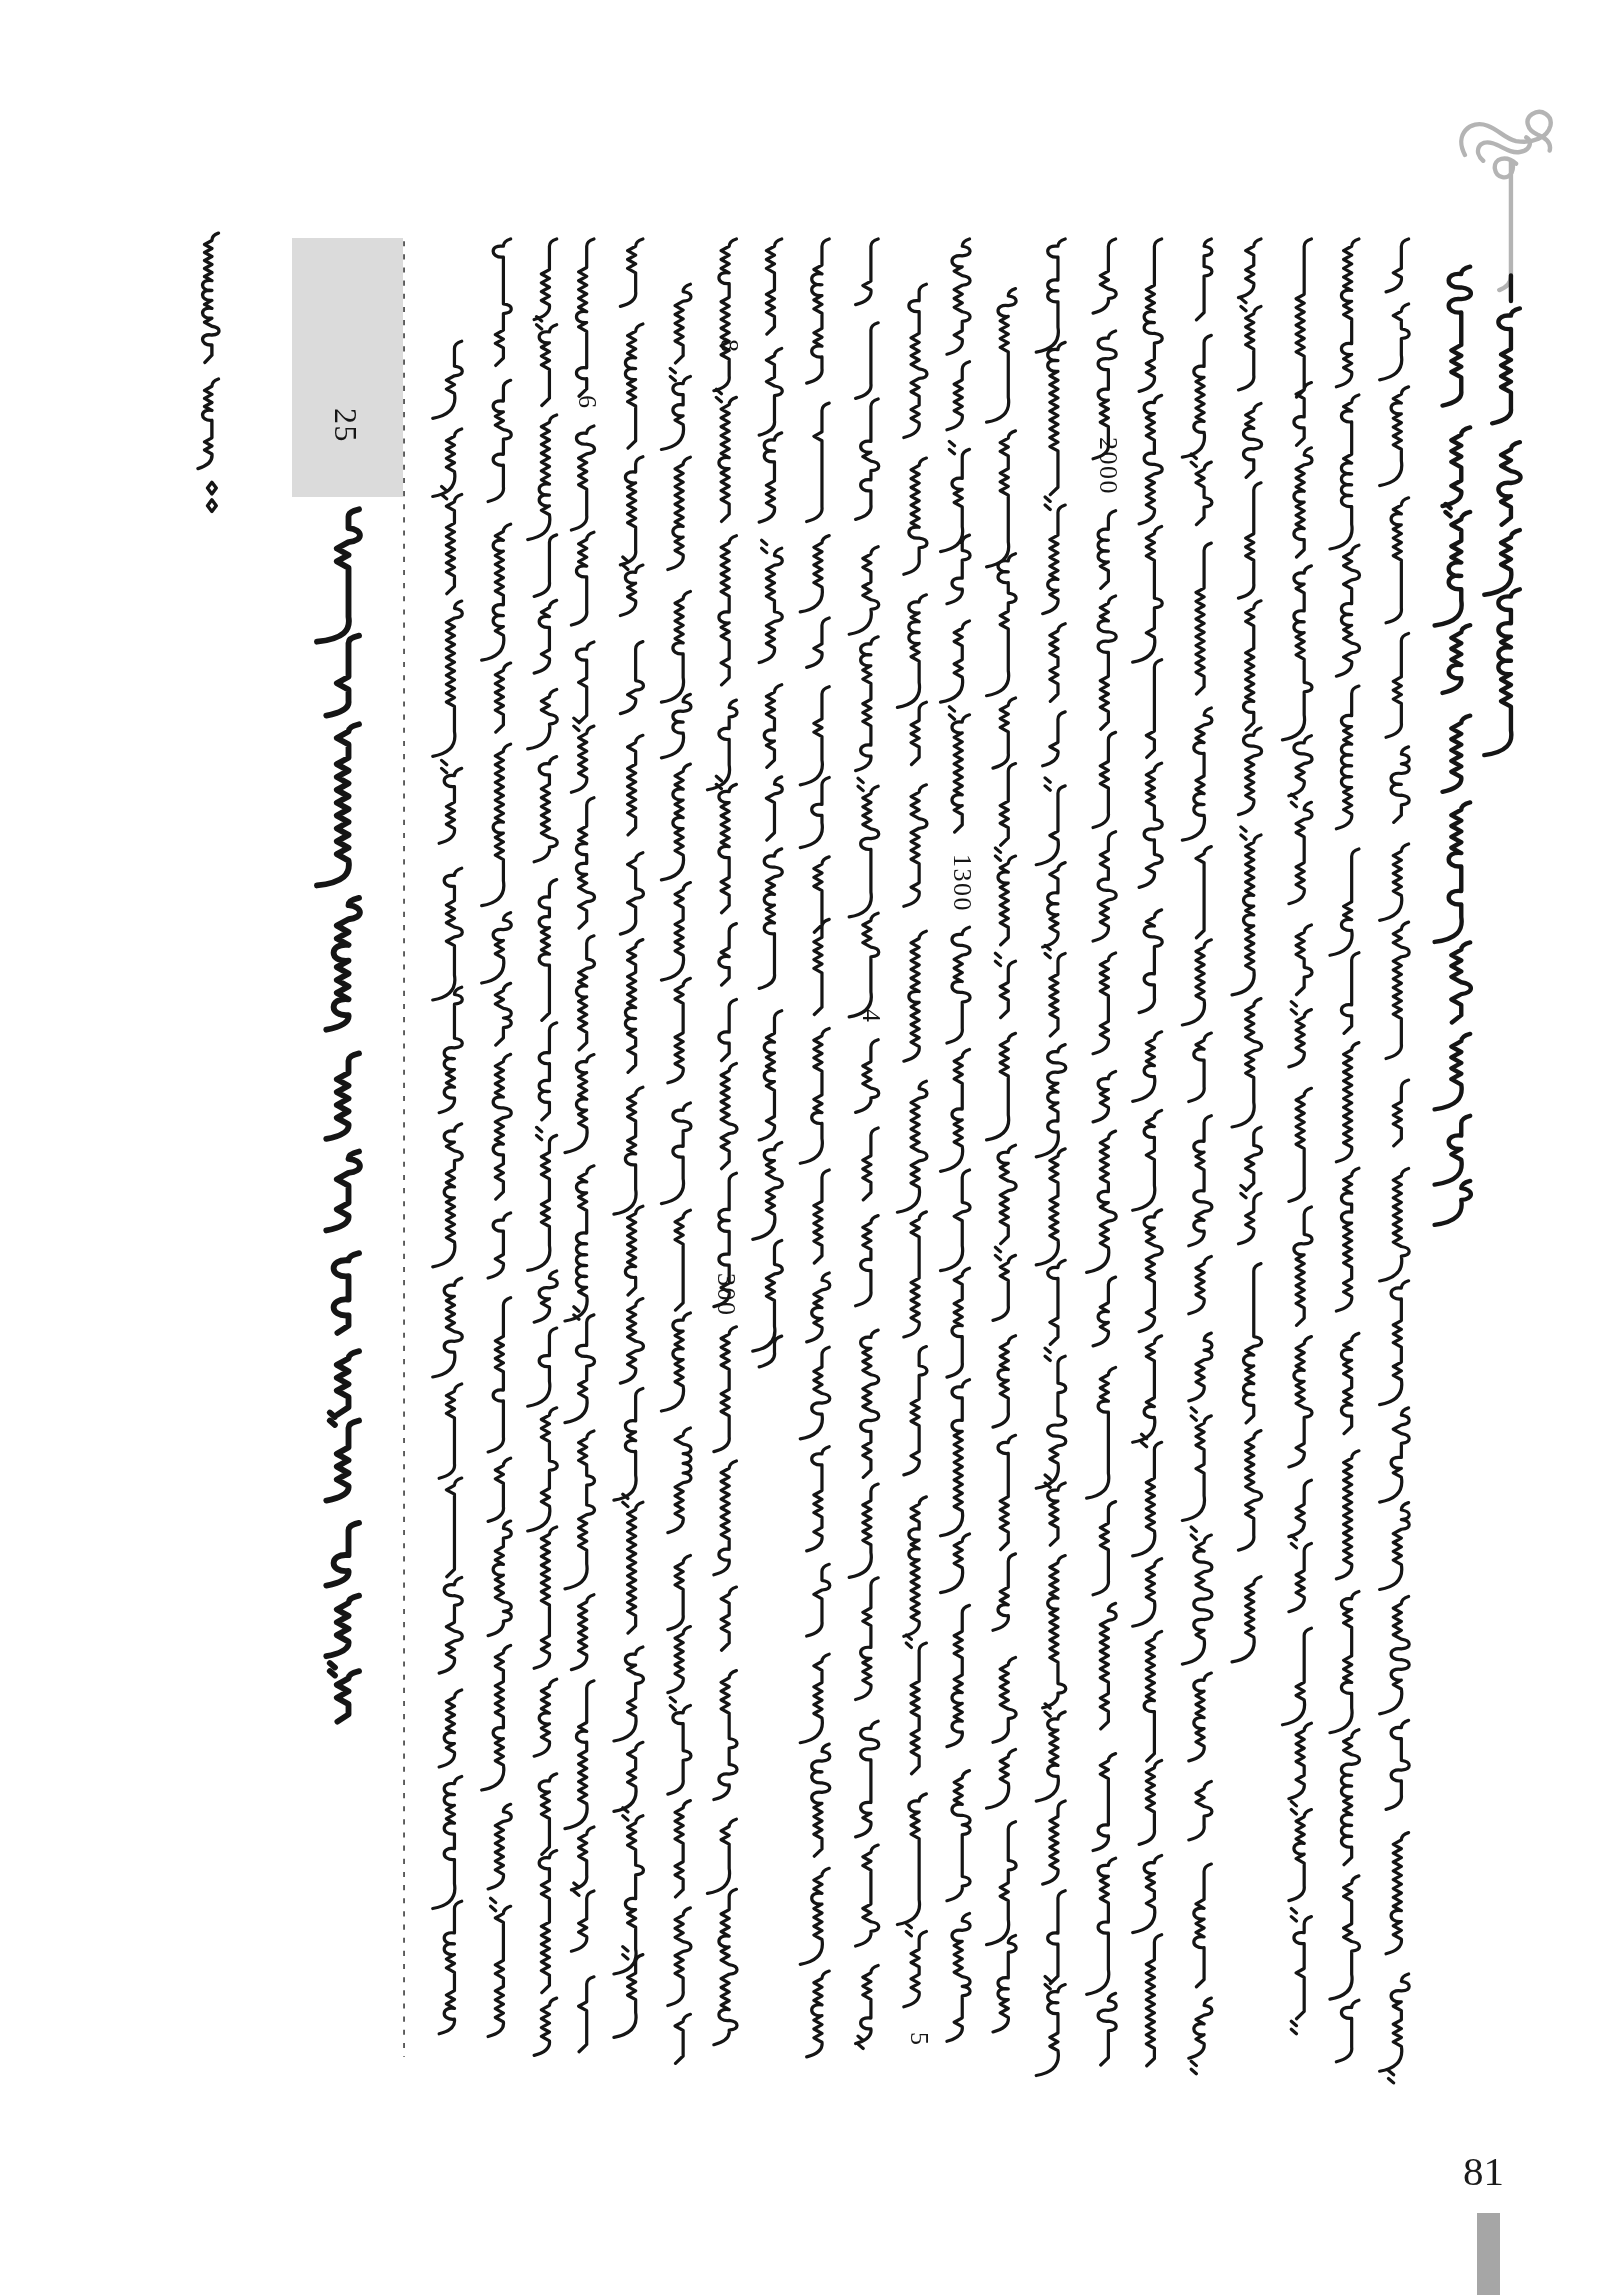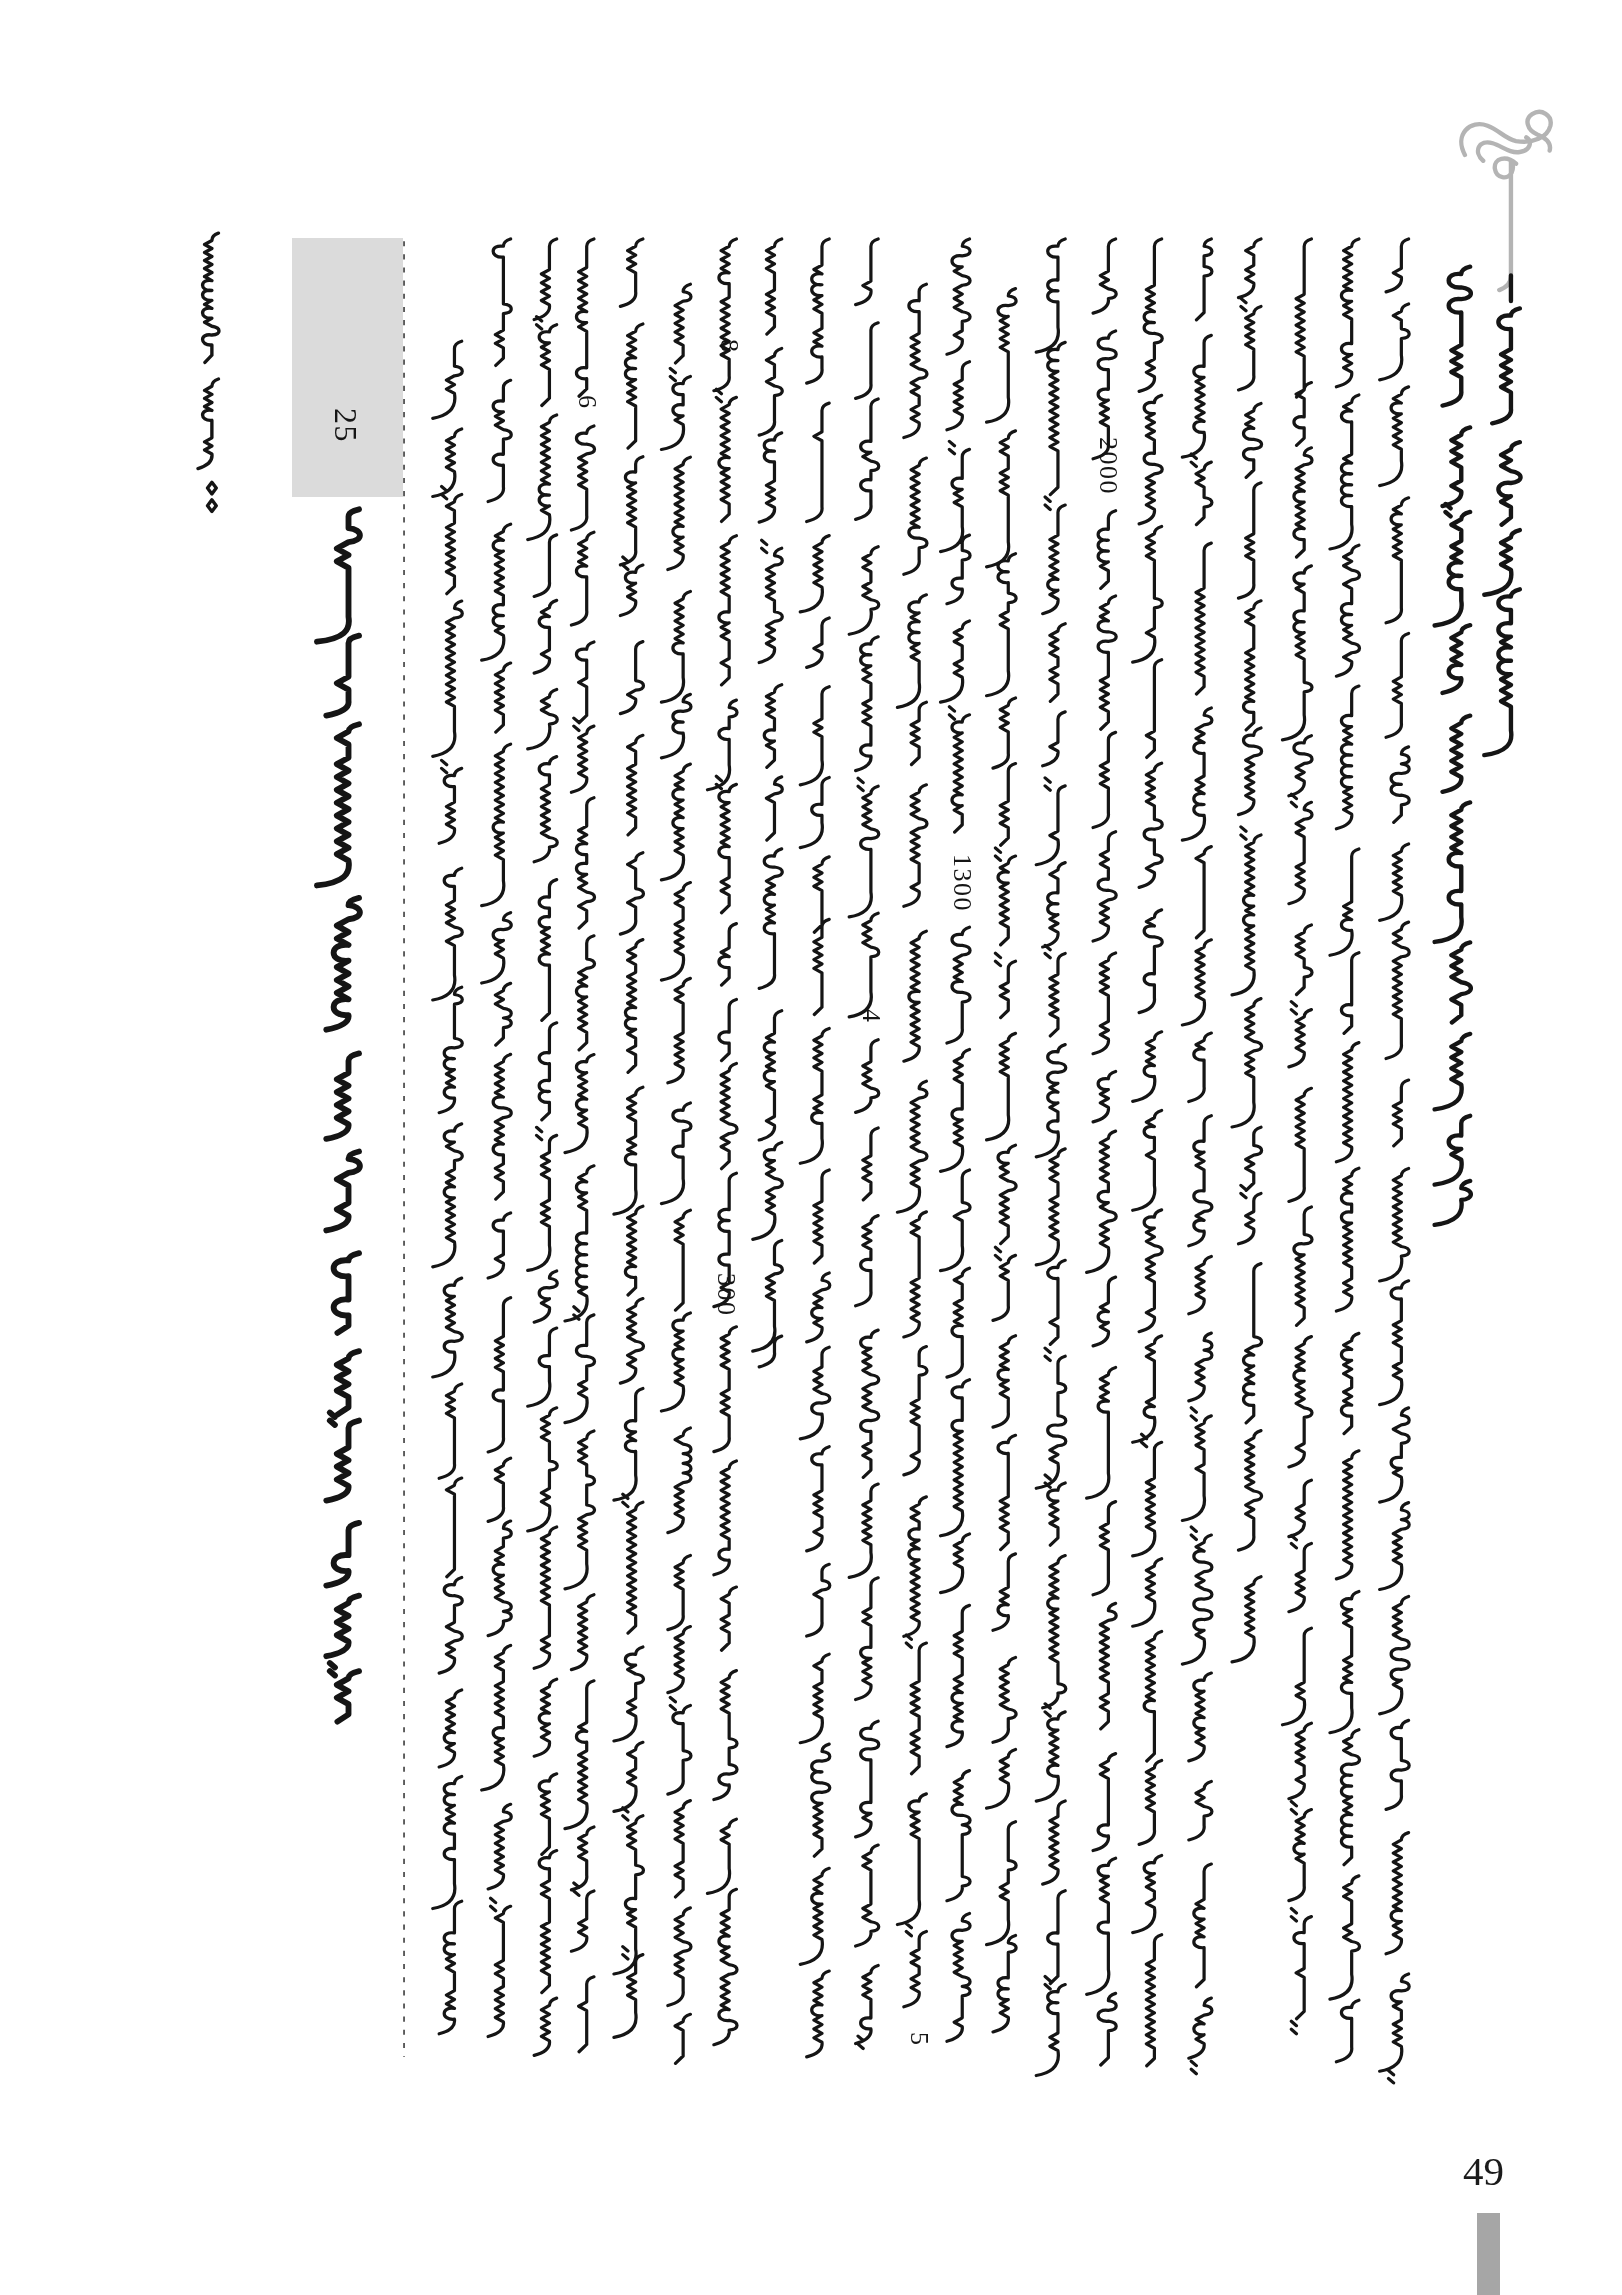--- a/index.html
+++ b/index.html
@@ -76,21 +76,21 @@
       <path d="M 1725.9 327 Q 1716 330 1716 337 l -11 6.050000000000001 l 11 6.050000000000001 l 0 14.04155156482011 l -11 6.050000000000001 l 11 6.050000000000001 l -11 6.050000000000001 l 11 6.050000000000001 q 2 14 -20.9 20 M 1698.4 408.34221867471933 l 7 6 m -7 5 l 7 6 M 1725.9 419.34221867471933 Q 1716 422.34221867471933 1716 429.34221867471933 l -11 6.050000000000001 l 11 6.050000000000001 l -11 6.050000000000001 l 11 6.050000000000001 l -11 6.050000000000001 l 11 6.050000000000001 l -11 6.050000000000001 l 11 6.050000000000001 l 0 24.286971105262637 l 0 11.603348518256098 q 2 14 -20.9 20 M 1725.9 552.155514865648 Q 1716 555.155514865648 1716 562.155514865648 l -11 6.050000000000001 l 11 6.050000000000001 l -11 6.050000000000001 l 11 6.050000000000001 c -18.7 -3 -18.7 16.5 0 14.850000000000001 c 14.3 2 14.3 12.100000000000001 0 13.2 c -18.7 -3 -18.7 16.5 0 14.850000000000001 l 0 14 l -10.45 10 M 1725.9 660.7436648234725 Q 1716 663.7436648234725 1716 670.7436648234725 l 0 34.10425342479721 l 0 25.598253164440393 l -11 6.050000000000001 l 11 6.050000000000001 l -11 6.050000000000001 l 11 6.050000000000001 l -11 6.050000000000001 l 11 6.050000000000001 l 0 31.86198857240379 q 2 14 -20.9 20 M 1725.9 822.2665650141425 Q 1716 825.2665650141425 1716 832.2665650141425 l -11 6.050000000000001 l 11 6.050000000000001 l -11 6.050000000000001 l 11 6.050000000000001 l 0 30.982503557112068 l -11 6.050000000000001 l 11 6.050000000000001 l -11 6.050000000000001 l 11 6.050000000000001 l -11 6.050000000000001 l 11 6.050000000000001 l -11 6.050000000000001 l 11 6.050000000000001 l -11 6.050000000000001 l 11 6.050000000000001 l -11 6.050000000000001 l 11 6.050000000000001 c -18.7 -3 -18.7 16.5 0 14.850000000000001 l 0 14 l -10.45 10 M 1725.9 996.3369382023811 Q 1716 999.3369382023811 1716 1006.3369382023811 c -18.7 -3 -18.7 16.5 0 14.850000000000001 c 14.3 2 14.3 12.100000000000001 0 13.2 l -11 6.050000000000001 l 11 6.050000000000001 l -11 6.050000000000001 l 11 6.050000000000001 l -11 6.050000000000001 l 11 6.050000000000001 l -11 6.050000000000001 l 11 6.050000000000001 l -11 6.050000000000001 l 11 6.050000000000001 q 2 14 -20.9 20 M 1698.4 1131.7067324467935 l 7 6 m -7 5 l 7 6 M 1725.9 1142.7067324467935 Q 1716 1145.7067324467935 1716 1152.7067324467935 l -11 6.050000000000001 l 11 6.050000000000001 l -11 6.050000000000001 l 11 6.050000000000001 l -11 6.050000000000001 l 11 6.050000000000001 l -11 6.050000000000001 l 11 6.050000000000001 l -11 6.050000000000001 l 11 6.050000000000001 l -11 6.050000000000001 l 11 6.050000000000001 c -18.7 -3 -18.7 16.5 0 14.850000000000001 l -11 6.050000000000001 l 11 6.050000000000001 c -18.7 -3 -18.7 16.5 0 14.850000000000001 l -11 6.050000000000001 l 11 6.050000000000001 l -11 6.050000000000001 l 11 6.050000000000001 l -11 6.050000000000001 l 11 6.050000000000001 l -11 6.050000000000001 l 11 6.050000000000001 l -11 6.050000000000001 l 11 6.050000000000001 c 3 18 -6 30 -29.700000000000003 34 M 1725.9 1366.7462366521358 Q 1716 1369.7462366521358 1716 1376.7462366521358 l -11 6.050000000000001 l 11 6.050000000000001 l -11 6.050000000000001 l 11 6.050000000000001 l -11 6.050000000000001 l 11 6.050000000000001 l -11 6.050000000000001 l 11 6.050000000000001 c 14.3 2 14.3 12.100000000000001 0 13.2 l -11 6.050000000000001 l 11 6.050000000000001 l -11 6.050000000000001 l 11 6.050000000000001 l -11 6.050000000000001 l 11 6.050000000000001 l 0 33.79205612326041 c 3 18 -6 30 -29.700000000000003 34 M 1725.9 1542.7300568418577 Q 1716 1545.7300568418577 1716 1552.7300568418577 l 0 14.980055074207485 c 14.3 2 14.3 12.100000000000001 0 13.2 l -11 6.050000000000001 l 11 6.050000000000001 l -11 6.050000000000001 l 11 6.050000000000001 l 0 14 l -10.45 10 M 1698.4 1622.349976213649 l 7 6 m -7 5 l 7 6 M 1725.9 1633.349976213649 Q 1716 1636.349976213649 1716 1643.349976213649 l 0 14.780538114719093 l -11 6.050000000000001 l 11 6.050000000000001 l -11 6.050000000000001 l 11 6.050000000000001 q 2 14 -20.9 20 M 1725.9 1729.424273524899 Q 1716 1732.424273524899 1716 1739.424273524899 l 0 27.031524883583188 l 0 30.94616957893595 l 0 16.667091086506844 l 0 15.23918589297682 c 14.3 2 14.3 12.100000000000001 0 13.2 l -11 6.050000000000001 l 11 6.050000000000001 c -18.7 -3 -18.7 16.5 0 14.850000000000001 l -11 6.050000000000001 l 11 6.050000000000001 l -11 6.050000000000001 l 11 6.050000000000001 c -18.7 -3 -18.7 16.5 0 14.850000000000001 c -18.7 -3 -18.7 16.5 0 14.850000000000001 l 0 14 l -10.45 10 M 1725.9 1958.0460353102535 Q 1716 1961.0460353102535 1716 1968.0460353102535 l -11 6.050000000000001 l 11 6.050000000000001 l -11 6.050000000000001 l 11 6.050000000000001 l -11 6.050000000000001 l 11 6.050000000000001 l -11 6.050000000000001 l 11 6.050000000000001 l -11 6.050000000000001 l 11 6.050000000000001 l -11 6.050000000000001 l 11 6.050000000000001 c 14.3 2 14.3 12.100000000000001 0 13.2 l -11 6.050000000000001 l 11 6.050000000000001 l -11 6.050000000000001 l 11 6.050000000000001 l 0 23.55392912076786 q 2 14 -20.9 20 M 1725.9 2157.922459120862 Q 1716 2160.922459120862 1716 2167.922459120862 l -11 6.050000000000001 l 11 6.050000000000001 l -11 6.050000000000001 l 11 6.050000000000001 l -11 6.050000000000001 l 11 6.050000000000001 l -11 6.050000000000001 l 11 6.050000000000001 l -11 6.050000000000001 l 11 6.050000000000001 l -11 6.050000000000001 l 11 6.050000000000001 c 3 18 -6 30 -29.700000000000003 34" fill="none" stroke="#151515" stroke-width="4.4" stroke-linecap="round" stroke-linejoin="round"></path>
       <path d="M 1794.9 327 Q 1785 330 1785 337 l 0 17.924696054775268 l 0 19.649770296178758 l 0 28.195478755049407 l -11 6.050000000000001 l 11 6.050000000000001 l -11 6.050000000000001 l 11 6.050000000000001 l -11 6.050000000000001 l 11 6.050000000000001 l -11 6.050000000000001 l 11 6.050000000000001 l -11 6.050000000000001 l 11 6.050000000000001 l -11 6.050000000000001 l 11 6.050000000000001 l -11 6.050000000000001 l 11 6.050000000000001 l 0 31.98809487791732 l 0 14 l -10.45 10 M 1794.9 523.5028025144711 Q 1785 526.5028025144711 1785 533.5028025144711 l -11 6.050000000000001 l 11 6.050000000000001 l 0 25.030823512002826 c -18.7 -3 -18.7 16.5 0 14.850000000000001 l 0 14 l -10.45 10 M 1794.9 612.8312990847044 Q 1785 615.8312990847044 1785 622.8312990847044 c 14.3 2 14.3 12.100000000000001 0 13.2 l -11 6.050000000000001 l 11 6.050000000000001 l -11 6.050000000000001 l 11 6.050000000000001 l -11 6.050000000000001 l 11 6.050000000000001 c -18.7 -3 -18.7 16.5 0 14.850000000000001 l -11 6.050000000000001 l 11 6.050000000000001 l -11 6.050000000000001 l 11 6.050000000000001 l -11 6.050000000000001 l 11 6.050000000000001 c -18.7 -3 -18.7 16.5 0 14.850000000000001 l 0 14 l -10.45 10 M 1794.9 774.4811368221417 Q 1785 777.4811368221417 1785 784.4811368221417 c -18.7 -3 -18.7 16.5 0 14.850000000000001 l -11 6.050000000000001 l 11 6.050000000000001 l 0 24.758224033750594 c -18.7 -3 -18.7 16.5 0 14.850000000000001 c -18.7 -3 -18.7 16.5 0 14.850000000000001 l -11 6.050000000000001 l 11 6.050000000000001 l -11 6.050000000000001 l 11 6.050000000000001 l -11 6.050000000000001 l 11 6.050000000000001 l 0 31.577825870830566 c 14.3 2 14.3 12.100000000000001 0 13.2 l 0 31.607927065808326 c 3 18 -6 30 -29.700000000000003 34 M 1794.9 1006.8392717880197 Q 1785 1009.8392717880197 1785 1016.8392717880197 c -18.7 -3 -18.7 16.5 0 14.850000000000001 c 14.3 2 14.3 12.100000000000001 0 13.2 l -11 6.050000000000001 l 11 6.050000000000001 l -11 6.050000000000001 l 11 6.050000000000001 q 2 14 -20.9 20 M 1767.4 1087.029736018274 l 7 6 m -7 5 l 7 6 M 1794.9 1098.029736018274 Q 1785 1101.029736018274 1785 1108.029736018274 c 14.3 2 14.3 12.100000000000001 0 13.2 l -11 6.050000000000001 l 11 6.050000000000001 l -11 6.050000000000001 l 11 6.050000000000001 l 0 35.10356271639466 l -11 6.050000000000001 l 11 6.050000000000001 l -11 6.050000000000001 l 11 6.050000000000001 l -11 6.050000000000001 l 11 6.050000000000001 q 2 14 -20.9 20 M 1794.9 1265.9118634900078 Q 1785 1268.9118634900078 1785 1275.9118634900078 l -11 6.050000000000001 l 11 6.050000000000001 l -11 6.050000000000001 l 11 6.050000000000001 l -11 6.050000000000001 l 11 6.050000000000001 l 0 11.70787334581837 c 14.3 2 14.3 12.100000000000001 0 13.2 l 0 14 l -10.45 10 M 1767.4 1370.8149788160808 l 7 6 m -7 5 l 7 6 M 1794.9 1381.8149788160808 Q 1785 1384.8149788160808 1785 1391.8149788160808 l -11 6.050000000000001 l 11 6.050000000000001 l -11 6.050000000000001 l 11 6.050000000000001 l -11 6.050000000000001 l 11 6.050000000000001 l -11 6.050000000000001 l 11 6.050000000000001 q 2 14 -20.9 20 M 1794.9 1489.4650927679613 Q 1785 1492.4650927679613 1785 1499.4650927679613 l -11 6.050000000000001 l 11 6.050000000000001 l -11 6.050000000000001 l 11 6.050000000000001 l -11 6.050000000000001 l 11 6.050000000000001 l -11 6.050000000000001 l 11 6.050000000000001 l -11 6.050000000000001 l 11 6.050000000000001 l -11 6.050000000000001 l 11 6.050000000000001 l 0 20.241869275458157 l 0 32.00659202411771 q 2 14 -20.9 20 M 1794.9 1651.845665900968 Q 1785 1654.845665900968 1785 1661.845665900968 l 0 27.49152851011604 c 14.3 2 14.3 12.100000000000001 0 13.2 c -18.7 -3 -18.7 16.5 0 14.850000000000001 l -11 6.050000000000001 l 11 6.050000000000001 l -11 6.050000000000001 l 11 6.050000000000001 l -11 6.050000000000001 l 11 6.050000000000001 l -11 6.050000000000001 l 11 6.050000000000001 l -11 6.050000000000001 l 11 6.050000000000001 l -11 6.050000000000001 l 11 6.050000000000001 l 0 14 l -10.45 10 M 1794.9 1829.3052275367081 Q 1785 1832.3052275367081 1785 1839.3052275367081 l -11 6.050000000000001 l 11 6.050000000000001 l -11 6.050000000000001 l 11 6.050000000000001 l -11 6.050000000000001 l 11 6.050000000000001 c -18.7 -3 -18.7 16.5 0 14.850000000000001 l -11 6.050000000000001 l 11 6.050000000000001 l -11 6.050000000000001 l 11 6.050000000000001 l -11 6.050000000000001 l 11 6.050000000000001 c 14.3 2 14.3 12.100000000000001 0 13.2 l 0 35.65283401822671 l -11 6.050000000000001 l 11 6.050000000000001 q 2 14 -20.9 20 M 1794.9 2025.8884978042915 Q 1785 2028.8884978042915 1785 2035.8884978042915 l 0 23.056380681693554 l -11 6.050000000000001 l 11 6.050000000000001 l -11 6.050000000000001 l 11 6.050000000000001 q 2 14 -20.9 20 M 1767.4 2101.514069577679 l 7 6 m -7 5 l 7 6 M 1794.9 2112.514069577679 Q 1785 2115.514069577679 1785 2122.514069577679 l 0 16.50345748756081 l 0 10.524641165975481 l -11 6.050000000000001 l 11 6.050000000000001 l -11 6.050000000000001 l 11 6.050000000000001 l -11 6.050000000000001 l 11 6.050000000000001 q 2 14 -20.9 20 M 1794.9 2228.461174675729 Q 1785 2231.461174675729 1785 2238.461174675729 l 0 34.056783970445395 l 0 29.905440434347838 l -11 6.050000000000001 l 11 6.050000000000001 l -11 6.050000000000001 l 11 6.050000000000001 c 3 18 -6 30 -29.700000000000003 34 M 1794.9 2358.5145679935813 Q 1785 2361.5145679935813 1785 2368.5145679935813 l -11 6.050000000000001 l 11 6.050000000000001 l -11 6.050000000000001 l 11 6.050000000000001 l -11 6.050000000000001 l 11 6.050000000000001 l -11 6.050000000000001 l 11 6.050000000000001 l 0 12.74939384078607 l -11 6.050000000000001 l 11 6.050000000000001 q 2 14 -20.9 20 M 1767.4 2465.619226851035 l 7 6 m -7 5 l 7 6 M 1794.9 2476.619226851035 Q 1785 2479.619226851035 1785 2486.619226851035 l -11 6.050000000000001 l 11 6.050000000000001 l -11 6.050000000000001 l 11 6.050000000000001 l -11 6.050000000000001 l 11 6.050000000000001 c -18.7 -3 -18.7 16.5 0 14.850000000000001 l -11 6.050000000000001 l 11 6.050000000000001 l 0 31.4410662217997 q 2 14 -20.9 20 M 1767.4 2612.1568556604907 l 7 6 m -7 5 l 7 6 M 1794.9 2623.1568556604907 Q 1785 2626.1568556604907 1785 2633.1568556604907 l 0 12.074111293070018 c -18.7 -3 -18.7 16.5 0 14.850000000000001 l 0 34.078434919472784 l -11 6.050000000000001 l 11 6.050000000000001 l 0 32.679159140214324 l 0 14 l -10.45 10 M 1767.4 2766.436070081312 l 7 6 m -7 5 l 7 6" fill="none" stroke="#151515" stroke-width="4.4" stroke-linecap="round" stroke-linejoin="round"></path>
       <path d="M 1859.9 327 Q 1850 330 1850 337 l -11 6.050000000000001 l 11 6.050000000000001 l -11 6.050000000000001 l 11 6.050000000000001 l -11 6.050000000000001 l 11 6.050000000000001 l -11 6.050000000000001 l 11 6.050000000000001 l -11 6.050000000000001 l 11 6.050000000000001 c -18.7 -3 -18.7 16.5 0 14.850000000000001 l -11 6.050000000000001 l 11 6.050000000000001 l -11 6.050000000000001 l 11 6.050000000000001 l 0 33.70940065244213 c -18.7 -3 -18.7 16.5 0 14.850000000000001 l -11 6.050000000000001 l 11 6.050000000000001 l -11 6.050000000000001 l 11 6.050000000000001 q 2 14 -20.9 20 M 1859.9 540.4499140763655 Q 1850 543.4499140763655 1850 550.4499140763655 l -11 6.050000000000001 l 11 6.050000000000001 c -18.7 -3 -18.7 16.5 0 14.850000000000001 l 0 27.36430356046185 l 0 16.908210360445082 l -11 6.050000000000001 l 11 6.050000000000001 c -18.7 -3 -18.7 16.5 0 14.850000000000001 c -18.7 -3 -18.7 16.5 0 14.850000000000001 c -18.7 -3 -18.7 16.5 0 14.850000000000001 c -18.7 -3 -18.7 16.5 0 14.850000000000001 l 0 24.171116941142827 c 3 18 -6 30 -29.700000000000003 34 M 1859.9 746.1342002172023 Q 1850 749.1342002172023 1850 756.1342002172023 l -11 6.050000000000001 l 11 6.050000000000001 l -11 6.050000000000001 l 11 6.050000000000001 c 14.3 2 14.3 12.100000000000001 0 13.2 l -11 6.050000000000001 l 11 6.050000000000001 l 0 20.605665292590857 c -18.7 -3 -18.7 16.5 0 14.850000000000001 c -18.7 -3 -18.7 16.5 0 14.850000000000001 l -11 6.050000000000001 l 11 6.050000000000001 l -11 6.050000000000001 l 11 6.050000000000001 c 14.3 2 14.3 12.100000000000001 0 13.2 l -11 6.050000000000001 l 11 6.050000000000001 q 2 14 -20.9 20 M 1859.9 938.9502077298239 Q 1850 941.9502077298239 1850 948.9502077298239 l 0 19.595007940661162 l 0 10.936682284809649 c -18.7 -3 -18.7 16.5 0 14.850000000000001 l -11 6.050000000000001 l 11 6.050000000000001 l -11 6.050000000000001 l 11 6.050000000000001 c -18.7 -3 -18.7 16.5 0 14.850000000000001 c -18.7 -3 -18.7 16.5 0 14.850000000000001 c -18.7 -3 -18.7 16.5 0 14.850000000000001 c -18.7 -3 -18.7 16.5 0 14.850000000000001 l -11 6.050000000000001 l 11 6.050000000000001 l -11 6.050000000000001 l 11 6.050000000000001 l -11 6.050000000000001 l 11 6.050000000000001 q 2 14 -20.9 20 M 1859.9 1161.9121092325076 Q 1850 1164.9121092325076 1850 1171.9121092325076 l 0 32.51387332100421 l 0 29.91941899433732 l -11 6.050000000000001 l 11 6.050000000000001 l -11 6.050000000000001 l 11 6.050000000000001 c -18.7 -3 -18.7 16.5 0 14.850000000000001 c 3 18 -6 30 -29.700000000000003 34 M 1859.9 1303.9377202633768 Q 1850 1306.9377202633768 1850 1313.9377202633768 l 0 25.881468841340393 l 0 35.51296049589291 c -18.7 -3 -18.7 16.5 0 14.850000000000001 l 0 14 l -10.45 10 M 1859.9 1426.94167508604 Q 1850 1429.94167508604 1850 1436.94167508604 l -11 6.050000000000001 l 11 6.050000000000001 l -11 6.050000000000001 l 11 6.050000000000001 l -11 6.050000000000001 l 11 6.050000000000001 l -11 6.050000000000001 l 11 6.050000000000001 l -11 6.050000000000001 l 11 6.050000000000001 l -11 6.050000000000001 l 11 6.050000000000001 l -11 6.050000000000001 l 11 6.050000000000001 l -11 6.050000000000001 l 11 6.050000000000001 l -11 6.050000000000001 l 11 6.050000000000001 l -11 6.050000000000001 l 11 6.050000000000001 l -11 6.050000000000001 l 11 6.050000000000001 q 2 14 -20.9 20 M 1859.9 1598.9140296676196 Q 1850 1601.9140296676196 1850 1608.9140296676196 l -11 6.050000000000001 l 11 6.050000000000001 l -11 6.050000000000001 l 11 6.050000000000001 c -18.7 -3 -18.7 16.5 0 14.850000000000001 l 0 11.068650808651 c -18.7 -3 -18.7 16.5 0 14.850000000000001 l -11 6.050000000000001 l 11 6.050000000000001 l -11 6.050000000000001 l 11 6.050000000000001 l -11 6.050000000000001 l 11 6.050000000000001 l -11 6.050000000000001 l 11 6.050000000000001 l -11 6.050000000000001 l 11 6.050000000000001 l 0 15.689938134513795 l -11 6.050000000000001 l 11 6.050000000000001 l -11 6.050000000000001 l 11 6.050000000000001 q 2 14 -20.9 20 M 1859.9 1824.8926889463328 Q 1850 1827.8926889463328 1850 1834.8926889463328 l -11 6.050000000000001 l 11 6.050000000000001 c -18.7 -3 -18.7 16.5 0 14.850000000000001 l -11 6.050000000000001 l 11 6.050000000000001 l -11 6.050000000000001 l 11 6.050000000000001 l 0 13.034058161545545 l -11 6.050000000000001 l 11 6.050000000000001 l -11 6.050000000000001 l 11 6.050000000000001 c -18.7 -3 -18.7 16.5 0 14.850000000000001 l 0 14 l -10.45 10 M 1859.9 1985.6615569256246 Q 1850 1988.6615569256246 1850 1995.6615569256246 l -11 6.050000000000001 l 11 6.050000000000001 l -11 6.050000000000001 l 11 6.050000000000001 l -11 6.050000000000001 l 11 6.050000000000001 l -11 6.050000000000001 l 11 6.050000000000001 l -11 6.050000000000001 l 11 6.050000000000001 l -11 6.050000000000001 l 11 6.050000000000001 l -11 6.050000000000001 l 11 6.050000000000001 l -11 6.050000000000001 l 11 6.050000000000001 l -11 6.050000000000001 l 11 6.050000000000001 l -11 6.050000000000001 l 11 6.050000000000001 l -11 6.050000000000001 l 11 6.050000000000001 l -11 6.050000000000001 l 11 6.050000000000001 q 2 14 -20.9 20 M 1859.9 2178.2182429614477 Q 1850 2181.2182429614477 1850 2188.2182429614477 c -18.7 -3 -18.7 16.5 0 14.850000000000001 l -11 6.050000000000001 l 11 6.050000000000001 l -11 6.050000000000001 l 11 6.050000000000001 l 0 21.85095952730626 l 0 17.22369929915294 l -11 6.050000000000001 l 11 6.050000000000001 l -11 6.050000000000001 l 11 6.050000000000001 l -11 6.050000000000001 l 11 6.050000000000001 c -18.7 -3 -18.7 16.5 0 14.850000000000001 l 0 20.01143967267126 c 3 18 -6 30 -29.700000000000003 34 M 1859.9 2367.4072235301137 Q 1850 2370.4072235301137 1850 2377.4072235301137 l -11 6.050000000000001 l 11 6.050000000000001 l -11 6.050000000000001 l 11 6.050000000000001 c 14.3 2 14.3 12.100000000000001 0 13.2 c -18.7 -3 -18.7 16.5 0 14.850000000000001 c -18.7 -3 -18.7 16.5 0 14.850000000000001 c -18.7 -3 -18.7 16.5 0 14.850000000000001 l -11 6.050000000000001 l 11 6.050000000000001 l -11 6.050000000000001 l 11 6.050000000000001 c -18.7 -3 -18.7 16.5 0 14.850000000000001 c -18.7 -3 -18.7 16.5 0 14.850000000000001 c -18.7 -3 -18.7 16.5 0 14.850000000000001 l 0 14 l -10.45 10 M 1859.9 2567.40738702612 Q 1850 2570.40738702612 1850 2577.40738702612 l -11 6.050000000000001 l 11 6.050000000000001 l -11 6.050000000000001 l 11 6.050000000000001 l 0 31.413175624795258 l -11 6.050000000000001 l 11 6.050000000000001 l -11 6.050000000000001 l 11 6.050000000000001 c 14.3 2 14.3 12.100000000000001 0 13.2 l 0 31.65769688691944 c 3 18 -6 30 -29.700000000000003 34 M 1859.9 2737.612781526521 Q 1850 2740.612781526521 1850 2747.612781526521 c -18.7 -3 -18.7 16.5 0 14.850000000000001 l 0 21.1320482599549 l 0 18.248177908360958 q 2 14 -20.9 20" fill="none" stroke="#151515" stroke-width="4.4" stroke-linecap="round" stroke-linejoin="round"></path>
       <path d="M 1927.9 327 Q 1918 330 1918 337 l 0 30.29323934391141 l -11 6.050000000000001 l 11 6.050000000000001 q 2 14 -20.9 20 M 1927.9 415.946409733966 Q 1918 418.946409733966 1918 425.946409733966 l -11 6.050000000000001 l 11 6.050000000000001 l 0 11.970336923841387 c 14.3 2 14.3 12.100000000000001 0 13.2 l 0 22.556990429759026 c 3 18 -6 30 -29.700000000000003 34 M 1927.9 529.4644564636983 Q 1918 532.4644564636983 1918 539.4644564636983 l -11 6.050000000000001 l 11 6.050000000000001 c -18.7 -3 -18.7 16.5 0 14.850000000000001 l -11 6.050000000000001 l 11 6.050000000000001 l -11 6.050000000000001 l 11 6.050000000000001 l -11 6.050000000000001 l 11 6.050000000000001 l -11 6.050000000000001 l 11 6.050000000000001 l 0 15.740821115206927 c 3 18 -6 30 -29.700000000000003 34 M 1927.9 681.2762475046329 Q 1918 684.2762475046329 1918 691.2762475046329 l -11 6.050000000000001 l 11 6.050000000000001 c -18.7 -3 -18.7 16.5 0 14.850000000000001 l -11 6.050000000000001 l 11 6.050000000000001 l -11 6.050000000000001 l 11 6.050000000000001 l -11 6.050000000000001 l 11 6.050000000000001 l -11 6.050000000000001 l 11 6.050000000000001 l 0 32.099902055226266 l 0 33.65332766296342 q 2 14 -20.9 20 M 1927.9 866.8866955367848 Q 1918 869.8866955367848 1918 876.8866955367848 l 0 33.3391426326707 l 0 16.26131008286029 l -11 6.050000000000001 l 11 6.050000000000001 l -11 6.050000000000001 l 11 6.050000000000001 l -11 6.050000000000001 l 11 6.050000000000001 l 0 26.252933246083558 q 2 14 -20.9 20 M 1927.9 1022.2159855258651 Q 1918 1025.215985525865 1918 1032.215985525865 c 14.3 2 14.3 12.100000000000001 0 13.2 c 14.3 2 14.3 12.100000000000001 0 13.2 c -18.7 -3 -18.7 16.5 0 14.850000000000001 c -18.7 -3 -18.7 16.5 0 14.850000000000001 c 14.3 2 14.3 12.100000000000001 0 13.2 l 0 14 l -10.45 10 M 1927.9 1155.079562379513 Q 1918 1158.079562379513 1918 1165.079562379513 l -11 6.050000000000001 l 11 6.050000000000001 l -11 6.050000000000001 l 11 6.050000000000001 l -11 6.050000000000001 l 11 6.050000000000001 l -11 6.050000000000001 l 11 6.050000000000001 l -11 6.050000000000001 l 11 6.050000000000001 c 3 18 -6 30 -29.700000000000003 34 M 1927.9 1261.998122685589 Q 1918 1264.998122685589 1918 1271.998122685589 l -11 6.050000000000001 l 11 6.050000000000001 l -11 6.050000000000001 l 11 6.050000000000001 c 14.3 2 14.3 12.100000000000001 0 13.2 l -11 6.050000000000001 l 11 6.050000000000001 l -11 6.050000000000001 l 11 6.050000000000001 l -11 6.050000000000001 l 11 6.050000000000001 l -11 6.050000000000001 l 11 6.050000000000001 l -11 6.050000000000001 l 11 6.050000000000001 l -11 6.050000000000001 l 11 6.050000000000001 l -11 6.050000000000001 l 11 6.050000000000001 l 0 21.949707468040287 l 0 12.67133155465126 q 2 14 -20.9 20 M 1927.9 1478.188726702705 Q 1918 1481.188726702705 1918 1488.188726702705 l 0 19.75288383057341 l -11 6.050000000000001 l 11 6.050000000000001 l -11 6.050000000000001 l 11 6.050000000000001 l -11 6.050000000000001 l 11 6.050000000000001 l 0 14 l -10.45 10 M 1927.9 1599.2040022164583 Q 1918 1602.2040022164583 1918 1609.2040022164583 l -11 6.050000000000001 l 11 6.050000000000001 l -11 6.050000000000001 l 11 6.050000000000001 l -11 6.050000000000001 l 11 6.050000000000001 l -11 6.050000000000001 l 11 6.050000000000001 l -11 6.050000000000001 l 11 6.050000000000001 l -11 6.050000000000001 l 11 6.050000000000001 l -11 6.050000000000001 l 11 6.050000000000001 l -11 6.050000000000001 l 11 6.050000000000001 c 14.3 2 14.3 12.100000000000001 0 13.2 c 3 18 -6 30 -29.700000000000003 34 M 1927.9 1752.9674907773733 Q 1918 1755.9674907773733 1918 1762.9674907773733 c -18.7 -3 -18.7 16.5 0 14.850000000000001 l 0 29.549168941099197 l -11 6.050000000000001 l 11 6.050000000000001 l -11 6.050000000000001 l 11 6.050000000000001 l -11 6.050000000000001 l 11 6.050000000000001 l 0 20.55033668363467 l -11 6.050000000000001 l 11 6.050000000000001 l -11 6.050000000000001 l 11 6.050000000000001 c 3 18 -6 30 -29.700000000000003 34 M 1927.9 1926.8641207818873 Q 1918 1929.8641207818873 1918 1936.8641207818873 c 14.3 2 14.3 12.100000000000001 0 13.2 l -11 6.050000000000001 l 11 6.050000000000001 c 14.3 2 14.3 12.100000000000001 0 13.2 l 0 19.44753544125706 c -18.7 -3 -18.7 16.5 0 14.850000000000001 l -11 6.050000000000001 l 11 6.050000000000001 c 3 18 -6 30 -29.700000000000003 34 M 1927.9 2056.6045058974996 Q 1918 2059.6045058974996 1918 2066.6045058974996 c 14.3 2 14.3 12.100000000000001 0 13.2 c 14.3 2 14.3 12.100000000000001 0 13.2 l -11 6.050000000000001 l 11 6.050000000000001 l -11 6.050000000000001 l 11 6.050000000000001 l -11 6.050000000000001 l 11 6.050000000000001 l -11 6.050000000000001 l 11 6.050000000000001 c 3 18 -6 30 -29.700000000000003 34 M 1927.9 2185.0479863979854 Q 1918 2188.0479863979854 1918 2195.0479863979854 l -11 6.050000000000001 l 11 6.050000000000001 l -11 6.050000000000001 l 11 6.050000000000001 l -11 6.050000000000001 l 11 6.050000000000001 l -11 6.050000000000001 l 11 6.050000000000001 c 14.3 2 14.3 12.100000000000001 0 13.2 c -18.7 -3 -18.7 16.5 0 14.850000000000001 c 14.3 2 14.3 12.100000000000001 0 13.2 c -18.7 -3 -18.7 16.5 0 14.850000000000001 l -11 6.050000000000001 l 11 6.050000000000001 c 3 18 -6 30 -29.700000000000003 34 M 1927.9 2354.6234601126052 Q 1918 2357.6234601126052 1918 2364.6234601126052 c -18.7 -3 -18.7 16.5 0 14.850000000000001 l 0 29.94818971771747 c 14.3 2 14.3 12.100000000000001 0 13.2 c -18.7 -3 -18.7 16.5 0 14.850000000000001 l 0 18.97183584328741 q 2 14 -20.9 20 M 1927.9 2508.2154391426593 Q 1918 2511.2154391426593 1918 2518.2154391426593 l -11 6.050000000000001 l 11 6.050000000000001 l -11 6.050000000000001 l 11 6.050000000000001 l -11 6.050000000000001 l 11 6.050000000000001 l -11 6.050000000000001 l 11 6.050000000000001 l -11 6.050000000000001 l 11 6.050000000000001 l -11 6.050000000000001 l 11 6.050000000000001 l -11 6.050000000000001 l 11 6.050000000000001 l -11 6.050000000000001 l 11 6.050000000000001 c -18.7 -3 -18.7 16.5 0 14.850000000000001 l -11 6.050000000000001 l 11 6.050000000000001 l -11 6.050000000000001 l 11 6.050000000000001 q 2 14 -20.9 20 M 1927.9 2701.7217435641214 Q 1918 2704.7217435641214 1918 2711.7217435641214 c 14.3 2 14.3 12.100000000000001 0 13.2 c -18.7 -3 -18.7 16.5 0 14.850000000000001 l -11 6.050000000000001 l 11 6.050000000000001 l 0 12.592383245937526 l -11 6.050000000000001 l 11 6.050000000000001 l -11 6.050000000000001 l 11 6.050000000000001 l -11 6.050000000000001 l 11 6.050000000000001 c 3 18 -6 30 -29.700000000000003 34 M 1900.4 2833.732786967419 l 7 6 m -7 5 l 7 6" fill="none" stroke="#151515" stroke-width="4.4" stroke-linecap="round" stroke-linejoin="round"></path>
     </svg>
 
   <div id="lesson-box" style="left: 292px; top: 238px; width: 111px; height: 259px; background: rgb(219, 219, 219);"></div>
 
   <span class="vnum" id="lesson-number" style="left: 330px; top: 408px; font-size: 32px;">25</span>
 
-  <div id="page-number" style="left: 1463px; top: 2147px; font-size: 41px;">49</div>
+  <div id="page-number" style="left: 1463px; top: 2147px; font-size: 41px;">81</div>
 
   <div id="edge-bar" style="left: 1477px; top: 2213px; width: 23.4px; height: 83px; background: rgb(166, 166, 166);"></div>
 
 <span class="vnum" style="left: 716px; top: 339px; font-size: 26px;">8</span>
     <span class="vnum" style="left: 574px; top: 395px; font-size: 26px;">6</span>
     <span class="vnum" style="left: 1095px; top: 437px; font-size: 26px;">2000</span>
     <span class="vnum" style="left: 949px; top: 854px; font-size: 26px;">1300</span>
     <span class="vnum" style="left: 858px; top: 1009px; font-size: 26px;">4</span>
     <span class="vnum" style="left: 713px; top: 1273px; font-size: 26px;">300</span>
     <span class="vnum" style="left: 906px; top: 2032px; font-size: 26px;">5</span>

